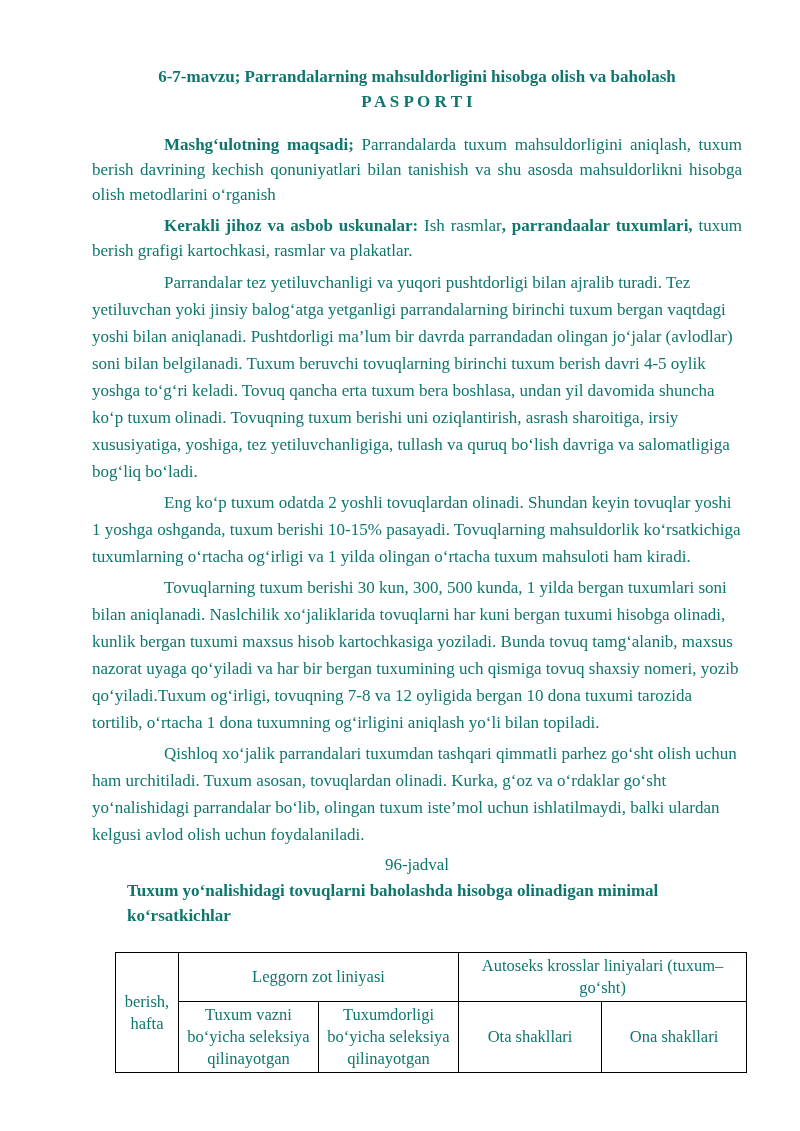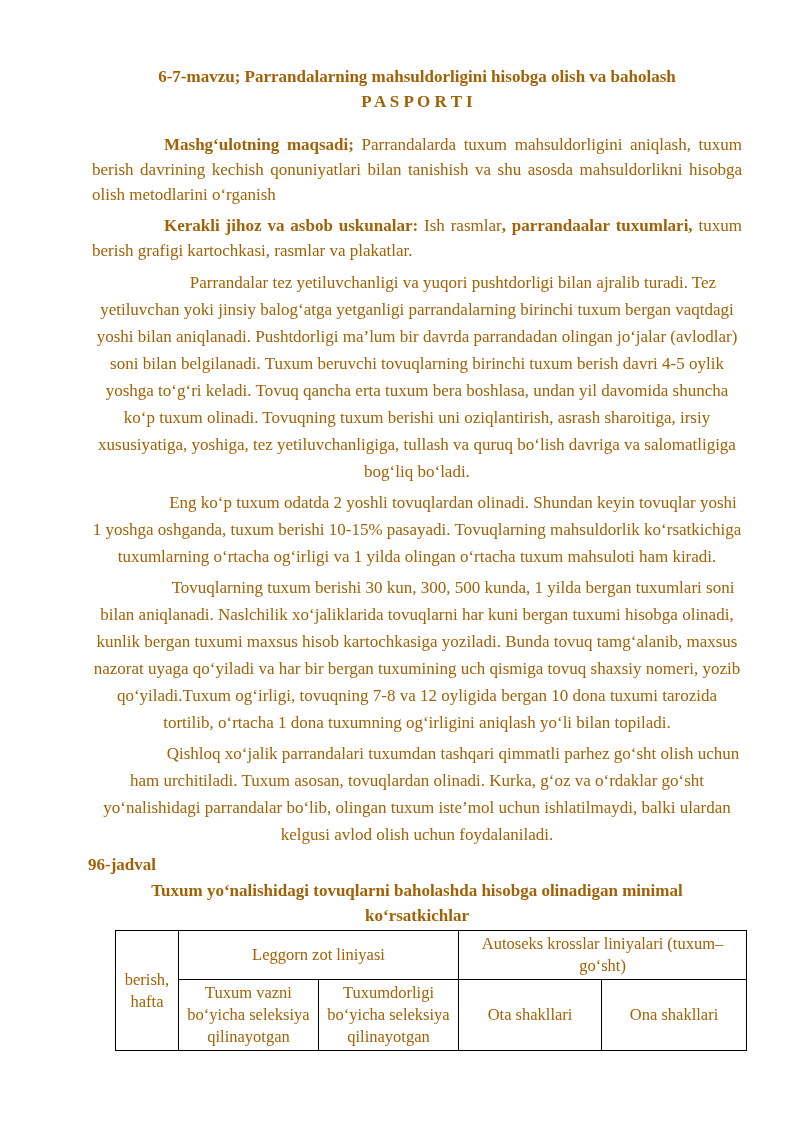--- a/index.html
+++ b/index.html
@@ -2,21 +2,21 @@
 <html><head>
 <meta charset="utf-8">
 <style>
   html,body { margin:0; padding:0; background:#e8e8e8; }
   .page {
     position:relative;
     width:800px; height:1131px;
     margin:0 auto;
     background:#ffffff;
     font-family:"Liberation Serif", serif;
-    color:#a16207;
+    color:#0f766e;
     box-sizing:border-box;
     padding:64px 54px 0 88px;
     overflow:hidden;
   }
   .title {
     text-align:center;
     font-weight:bold;
     font-size:17px;
     line-height:25px;
   }
@@ -25,37 +25,37 @@
     margin:4px;
     font-size:17px;
     text-indent:72px;
   }
   .intro {
     text-align:justify;
     line-height:25px;
     margin-bottom:6px;
   }
   .bodytext {
-    text-align:center;
+    text-align:left;
     line-height:27px;
   }
   .jadval-label {
-    text-align:left;
-    font-weight:bold;
+    text-align:center;
+    font-weight:normal;
     font-size:17px;
     line-height:26px;
     margin-top:2px;
   }
   .table-caption {
-    text-align:center;
+    text-align:left;
     font-weight:bold;
     font-size:17px;
     line-height:25px;
     max-width:580px;
-    margin:0 auto 2px auto;
+    margin:0 auto 24px auto;
   }
   table.grid {
     border-collapse:collapse;
     margin-left:27px;
     table-layout:fixed;
     width:631px;
   }
   table.grid td {
     border:1px solid #000;
     font-size:16.5px;

